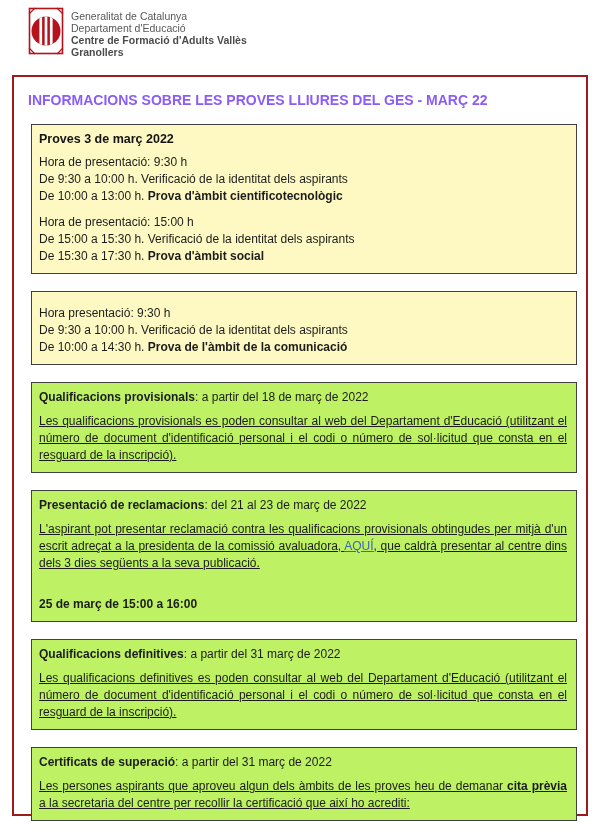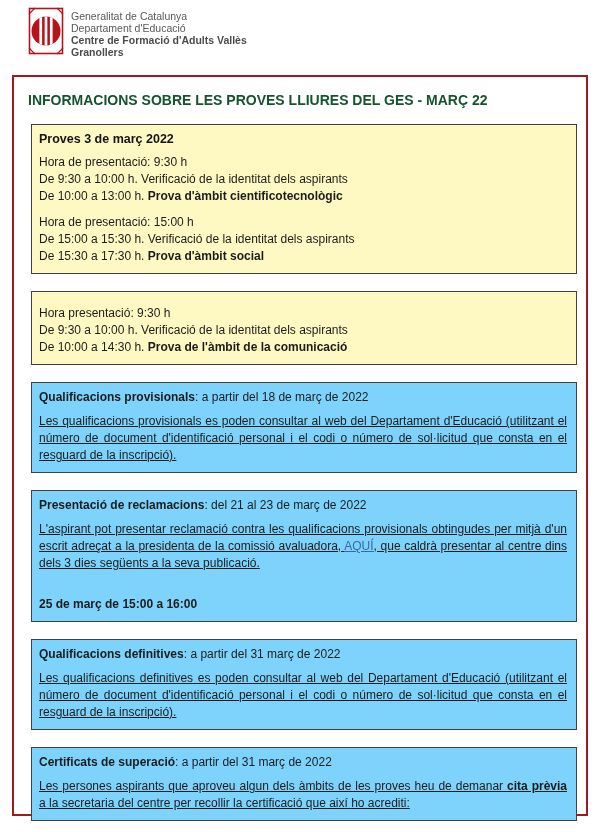--- a/index.html
+++ b/index.html
@@ -24,31 +24,31 @@
 
   
   .frame {
     position: absolute; left: 12px; top: 75px;
     width: 576px; height: 741px;
     border: 2px solid #9b1b1e;
     padding: 12px 9px 0 13px;
     background: #ffffff;
   }
   .doc-title {
-    font-size: 14px; font-weight: bold; color: #14532d;
+    font-size: 14px; font-weight: bold; color: #8b5cf6;
     margin: 3px 0 15px 1px; line-height: 17px;
   }
 
   
   .box {
     border: 1px solid #404040;
     margin: 0 0 17px 4px;
     padding: 6px 9px 8px 7px;
     font-size: 12px; line-height: 17px;
-    background: #7dd3fc;
+    background: #bef264;
   }
   .box.gray { background: #fef9c3; }
   .box h2 { font-size: 12.5px; line-height: 16px; margin: 0; color: #141414; }
   .box p { margin: 7px 0 0 0; }
   .box p.lead { margin: 0; }
   .box p.group2 { margin-top: 9px; }
   .just { text-align: justify; text-decoration: underline; }
   strong { font-weight: bold; }
   a.link { color: #3a66ad; text-decoration: underline; cursor: pointer; }
 </style>

